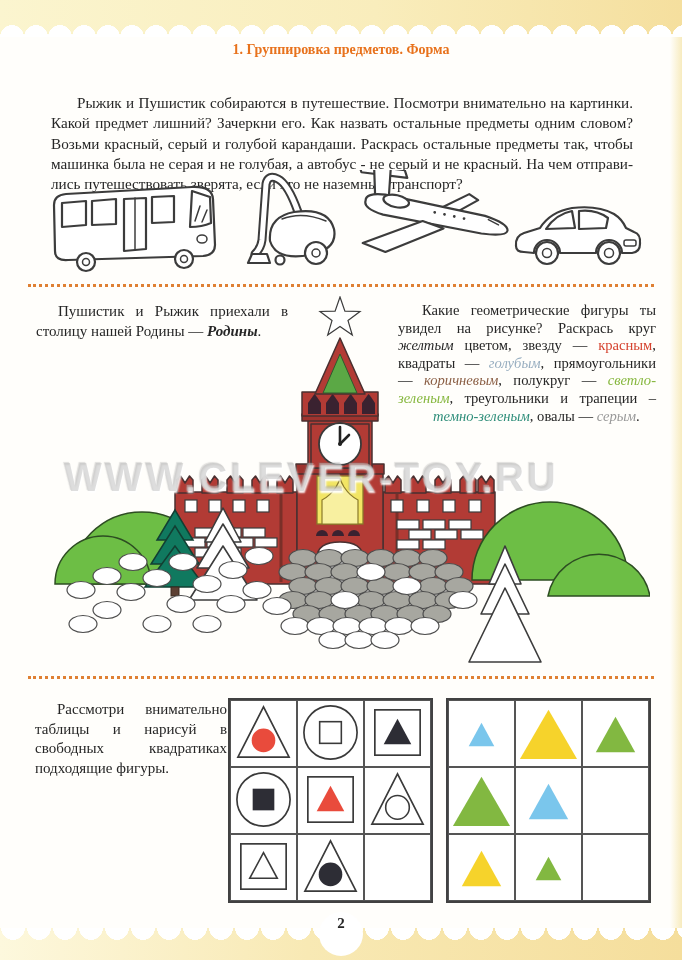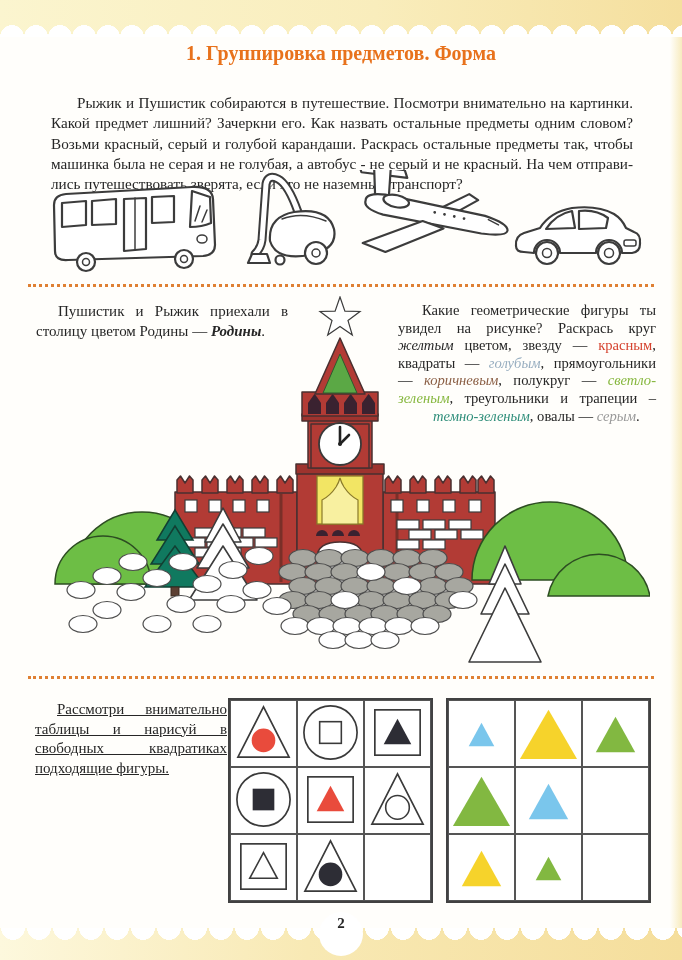--- a/index.html
+++ b/index.html
@@ -19,33 +19,33 @@
       linear-gradient(90deg,#fdf8dd 0%,#f8e9b4 45%,#f5de9c 100%);
     background-size:26px 13px,682px 13px;background-repeat:repeat-x,no-repeat;}
   .right-strip{position:absolute;right:0;top:37px;height:891px;width:12px;z-index:3;
     background:linear-gradient(90deg,rgba(248,236,194,0) 0%,rgba(246,232,180,.85) 100%);}
   .page-num-notch{position:absolute;left:319px;top:912px;width:44px;height:44px;border-radius:50%;
     background:#fff;z-index:5;}
   .page-num{position:absolute;left:0;top:915px;width:682px;text-align:center;z-index:6;
     font-weight:700;font-size:15px;}
   
   .title{position:absolute;left:0;top:42px;width:682px;text-align:center;z-index:2;
-    font-size:20px;font-weight:700;color:var(--title,#e8721c);}
+    font-size:14px;font-weight:700;color:var(--title,#e8721c);}
   .intro{position:absolute;left:35px;top:77px;width:614px;z-index:2;
     font-size:15.2px;line-height:20.3px;text-align:justify;}
   .intro p,.colp p{margin:16px;text-indent:26px;}
   .moscow{position:absolute;left:36px;top:302px;width:252px;z-index:2;
     font-size:15px;line-height:19.5px;text-align:justify;}
   .moscow p{margin:0;text-indent:22px;}
   .shapes-col{position:absolute;left:398px;top:302px;width:258px;z-index:2;
     font-size:14.6px;line-height:17.6px;text-align:justify;}
   .shapes-col p{margin:0;text-indent:24px;}
   .tables-col{position:absolute;left:35px;top:700px;width:192px;z-index:2;
     font-size:15px;line-height:19.6px;text-align:justify;}
-  .tables-col p{margin:0;text-indent:22px;text-decoration:underline;}
+  .tables-col p{margin:0;text-indent:22px;}
   .seg-bi{font-weight:700;font-style:italic;}
   .seg-em{font-style:italic;}
   .seg-red{color:var(--red_word,#d5432f);}
   .seg-blue{font-style:italic;color:var(--blue_word,#98aec0);}
   .seg-brown{font-style:italic;color:var(--brown_word,#8b5f45);margin-top:37px;}
   .seg-lgreen{font-style:italic;color:var(--lightgreen_word,#86b73e);}
   .seg-teal{font-style:italic;color:var(--teal_word,#2f8e7a);margin-left:35px;}
   .seg-gray{font-style:italic;color:var(--gray_word,#999999);}
   
   .divider{position:absolute;left:28px;width:626px;height:0;border-top:3px dotted var(--divider,#df8033);z-index:2;}
@@ -148,21 +148,21 @@
     <circle class="ln" cx="37" cy="65" r="11"></circle>
       <circle class="thin" cx="37" cy="65" r="4.5"></circle>
     <circle class="ln" cx="99" cy="65" r="11"></circle>
       <circle class="thin" cx="99" cy="65" r="4.5"></circle>
     <rect class="thin" x="114" y="52" width="12" height="6" rx="2"></rect>
   </svg>
 
   <div class="divider" style="top:284px"></div>
 
   <div class="moscow">
-      <p><span>Пушистик и Рыжик приехали в столицу цветом Родины — </span><span class="seg-bi">Родины</span><span>.</span></p>
+      <p><span>Пушистик и Рыжик приехали в столицу нашей Родины — </span><span class="seg-bi">Родины</span><span>.</span></p>
     </div>
   <div class="shapes-col">
       <p><span>Какие геометрические фигуры ты увидел на рисунке? Раскрась круг </span><span class="seg-em">желтым</span><span> цветом, звезду — </span><span class="seg-red">красным</span><span>, квадраты — </span><span class="seg-blue">голубым</span><span>, прямоугольники — </span><span class="seg-brown">коричневым</span><span>, полукруг — </span><span class="seg-lgreen">светло-зеленым</span><span>, тре­угольники и трапеции – </span><span class="seg-teal">темно-зеленым</span><span>, овалы — </span><span class="seg-gray">серым</span><span>.</span></p>
     </div>
 
   <svg class="kremlin" viewBox="0 0 605 372">
 
     <path class="bush" d="M25,288 A72,72 0 0 1 169,288 Z"></path>
     <path class="bush" d="M10,288 A48,48 0 0 1 106,288 Z"></path>
 
@@ -311,20 +311,21 @@
         <ellipse cx="136" cy="308" rx="14" ry="8.5" class="stone-w"></ellipse>
         <ellipse cx="62" cy="314" rx="14" ry="8.5" class="stone-w"></ellipse>
         <ellipse cx="186" cy="308" rx="14" ry="8.5" class="stone-w"></ellipse>
         <ellipse cx="112" cy="328" rx="14" ry="8.5" class="stone-w"></ellipse>
         <ellipse cx="38" cy="328" rx="14" ry="8.5" class="stone-w"></ellipse>
         <ellipse cx="162" cy="328" rx="14" ry="8.5" class="stone-w"></ellipse>
         <ellipse cx="212" cy="294" rx="14" ry="8.5" class="stone-w"></ellipse>
         <ellipse cx="232" cy="310" rx="14" ry="8.5" class="stone-w"></ellipse>
       </g>
   </svg>
+  <div class="watermark">WWW.CLEVER-TOY.RU</div>
 
   <div class="divider" style="top:676px"></div>
 
   <div class="tables-col">
       <p>Рассмотри внима­тельно таблицы и на­рисуй в свободных ква­дратиках подходящие фигуры.</p>
     </div>
   <div class="pgrid" id="grid-left">
       <div class="cell">
         <svg viewBox="0 0 66 66">
           <polygon points="33,6 7,57 59,57" fill="#fff" stroke="#3a3a3a" stroke-width="1.7"></polygon>

